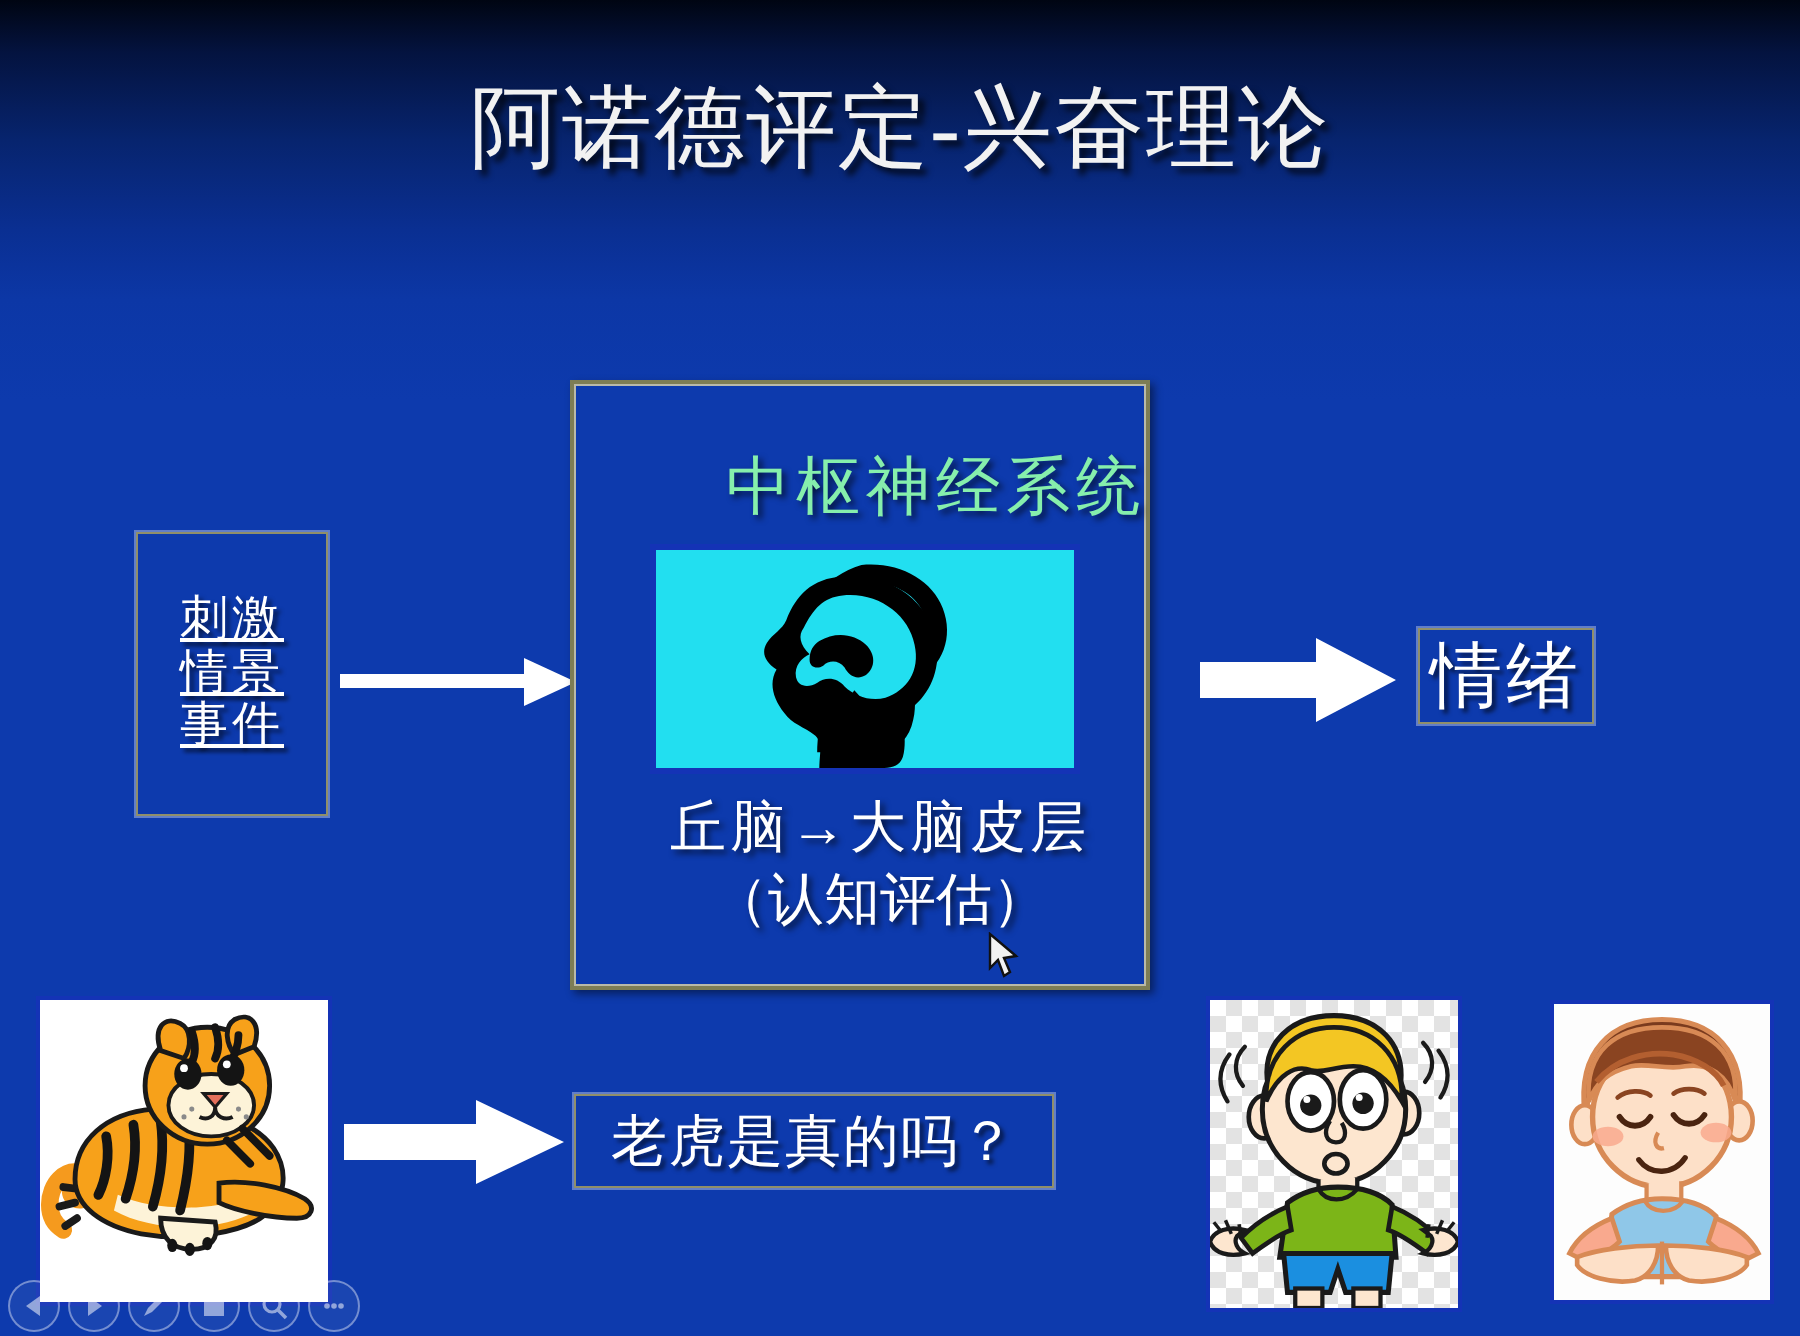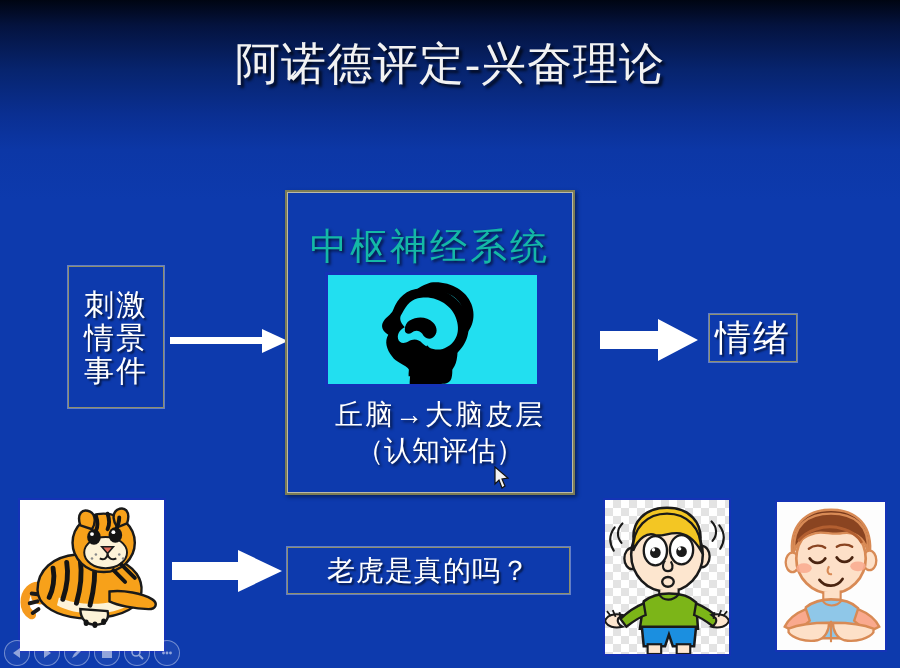--- a/index.html
+++ b/index.html
@@ -49,56 +49,57 @@
     display: flex;
     align-items: center;
     justify-content: center;
   }
 
   
   #stimulus-box {
     left: 68px; top: 266px;
     width: 96px; height: 142px;
     flex-direction: column;
-    font-size: 30px;
+    font-size: 24px;
     line-height: 1.10;
     padding: 4px 0 4px 0;
+    text-decoration: underline;
   }
   #stimulus-box .ln { white-space: nowrap; letter-spacing: 2px; }
 
   
   #emotion-box {
     left: 709px; top: 314px;
     width: 88px; height: 48px;
     font-size: 36px;
     letter-spacing: 2px;
   }
 
   
   #question-box {
     left: 287px; top: 547px;
-    width: 283px; height: 47px;
+    width: 240px; height: 47px;
     font-size: 28px;
     letter-spacing: 1px;
   }
 
   
   #cns-panel {
     position: absolute;
     left: 285px; top: 190px;
     width: 290px; height: 305px;
     border: 2px solid #7d7d55;
     box-shadow: inset 0 0 0 1px #b9b9a9, 2px 2px 4px rgba(0,0,0,0.45);
     background: #0d3aad;
     padding-top: 30px;
   }
   #cns-title {
-    text-align: center;
-    font-size: 37px;
-    color: #14b8a6;
+    text-align: right;
+    font-size: 32px;
+    color: #86efac;
     letter-spacing: 3px;
     text-shadow: 2px 2px 3px rgba(0,0,0,0.65);
   }
   #brain-figure {
     position: absolute;
     left: 38px; top: 80px;
     width: 215px; height: 115px;
     background: #22dff0;
     border: 3px solid #1433b6;
   }

